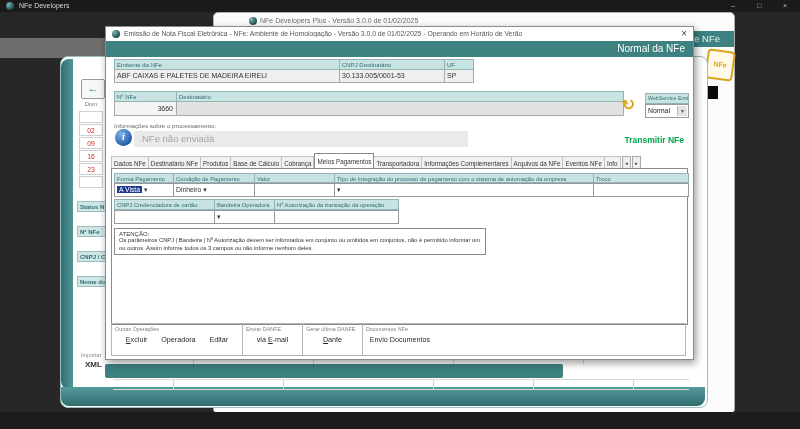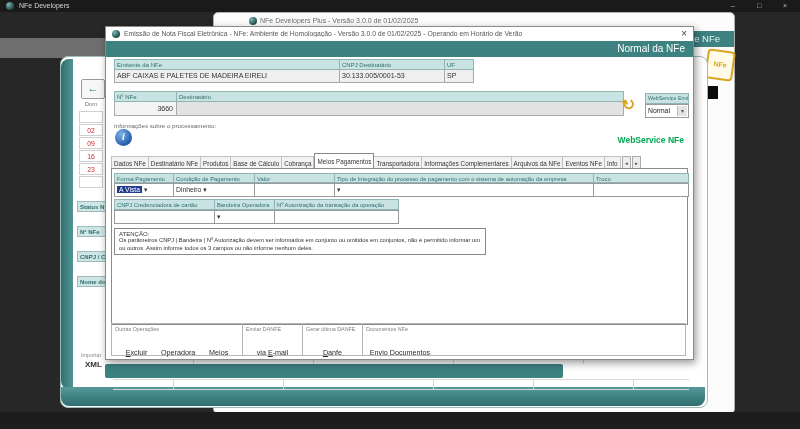--- a/index.html
+++ b/index.html
@@ -124,21 +124,21 @@
   .pay2h .hcell{height:11px;font-size:5.8px;}
   .pay2v{top:183px;}
   .atencao{left:8px;top:201px;width:372px;border:1px solid #8a8a8a;padding:2px 4px;box-sizing:border-box;}
   .aten-title{font-size:6px;color:#333;}
   .aten-body{font-size:5.8px;color:#333;line-height:1.3;}
 
   .actions{left:5px;top:296px;width:575px;height:33px;display:flex;border:1px solid #b5b5b5;box-sizing:border-box;}
   .agroup{border-left:1px solid #b5b5b5;box-sizing:border-box;position:relative;}
   .agroup:first-child{border-left:none;}
   .aglabel{font-size:5.4px;color:#808080;padding:2px 3px 0;white-space:nowrap;overflow:hidden;}
-  .abtns{display:flex;justify-content:space-evenly;margin-top:16px;}
+  .abtns{display:flex;justify-content:space-evenly;margin-top:3px;}
   .abtn{font-size:7.2px;color:#2a2a2a;white-space:nowrap;cursor:default;}
   .abtn u{text-underline-offset:1px;}
   .abtn.green{color:#2e8b47;}
   .abtn.red{color:var(--red,#e2492f);}
   .aglabel.right{text-align:right;}
 </style>
 </head>
 <body>
 
 <div id="screen">
@@ -230,21 +230,22 @@
 
     <div class="abs refresh">↻</div>
     <div class="abs ws-label">WebService Envio</div>
     <div class="combo ws-combo">
       <span>Normal</span>
       <span class="arrow">▾</span>
     </div>
 
     <div class="abs proc-label">Informações sobre o processamento:</div>
     <div class="abs info-icon">i</div>
-    <div class="abs transmit">WebService NFe</div>
+    <div class="abs gray-status nowrap">NFe não enviada</div>
+    <div class="abs transmit">Transmitir NFe</div>
 
     <div class="abs tabs">
       <span class="tab">Dados NFe</span>
       <span class="tab">Destinatário NFe</span>
       <span class="tab">Produtos</span>
       <span class="tab">Base de Cálculo</span>
       <span class="tab">Cobrança</span>
       <span class="tab active">Meios Pagamentos</span>
       <span class="tab">Transportadora</span>
       <span class="tab">Informações Complementares</span>
@@ -298,21 +299,21 @@
       <div class="aten-title">ATENÇÃO:</div>
       <div class="aten-body">Os parâmetros CNPJ | Bandeira | Nº Autorização devem ser informados em conjunto ou omitidos em conjuntos, não é permitido informar um ou outros. Assim informe todos os 3 campos ou não informe nenhum deles.</div>
     </div>
 
     <div class="abs actions">
       <div class="agroup" style="width:130px">
         <div class="aglabel">Outras Operações</div>
         <div class="abtns">
           <span class="abtn"><u>E</u>xcluir</span>
           <span class="abtn">Operadora</span>
-          <span class="abtn">Meios</span>
+          <span class="abtn">Editar</span>
         </div>
       </div>
       <div class="agroup" style="width:60px">
         <div class="aglabel">Enviar DANFE</div>
         <div class="abtns">
           <span class="abtn">via <u>E</u>-mail</span>
         </div>
       </div>
       <div class="agroup" style="width:60px">
         <div class="aglabel">Gerar última DANFE</div>

